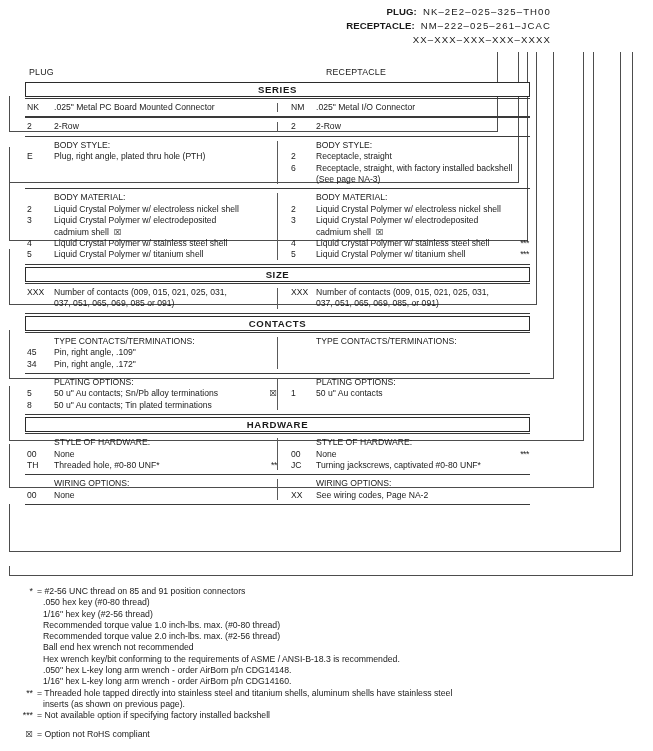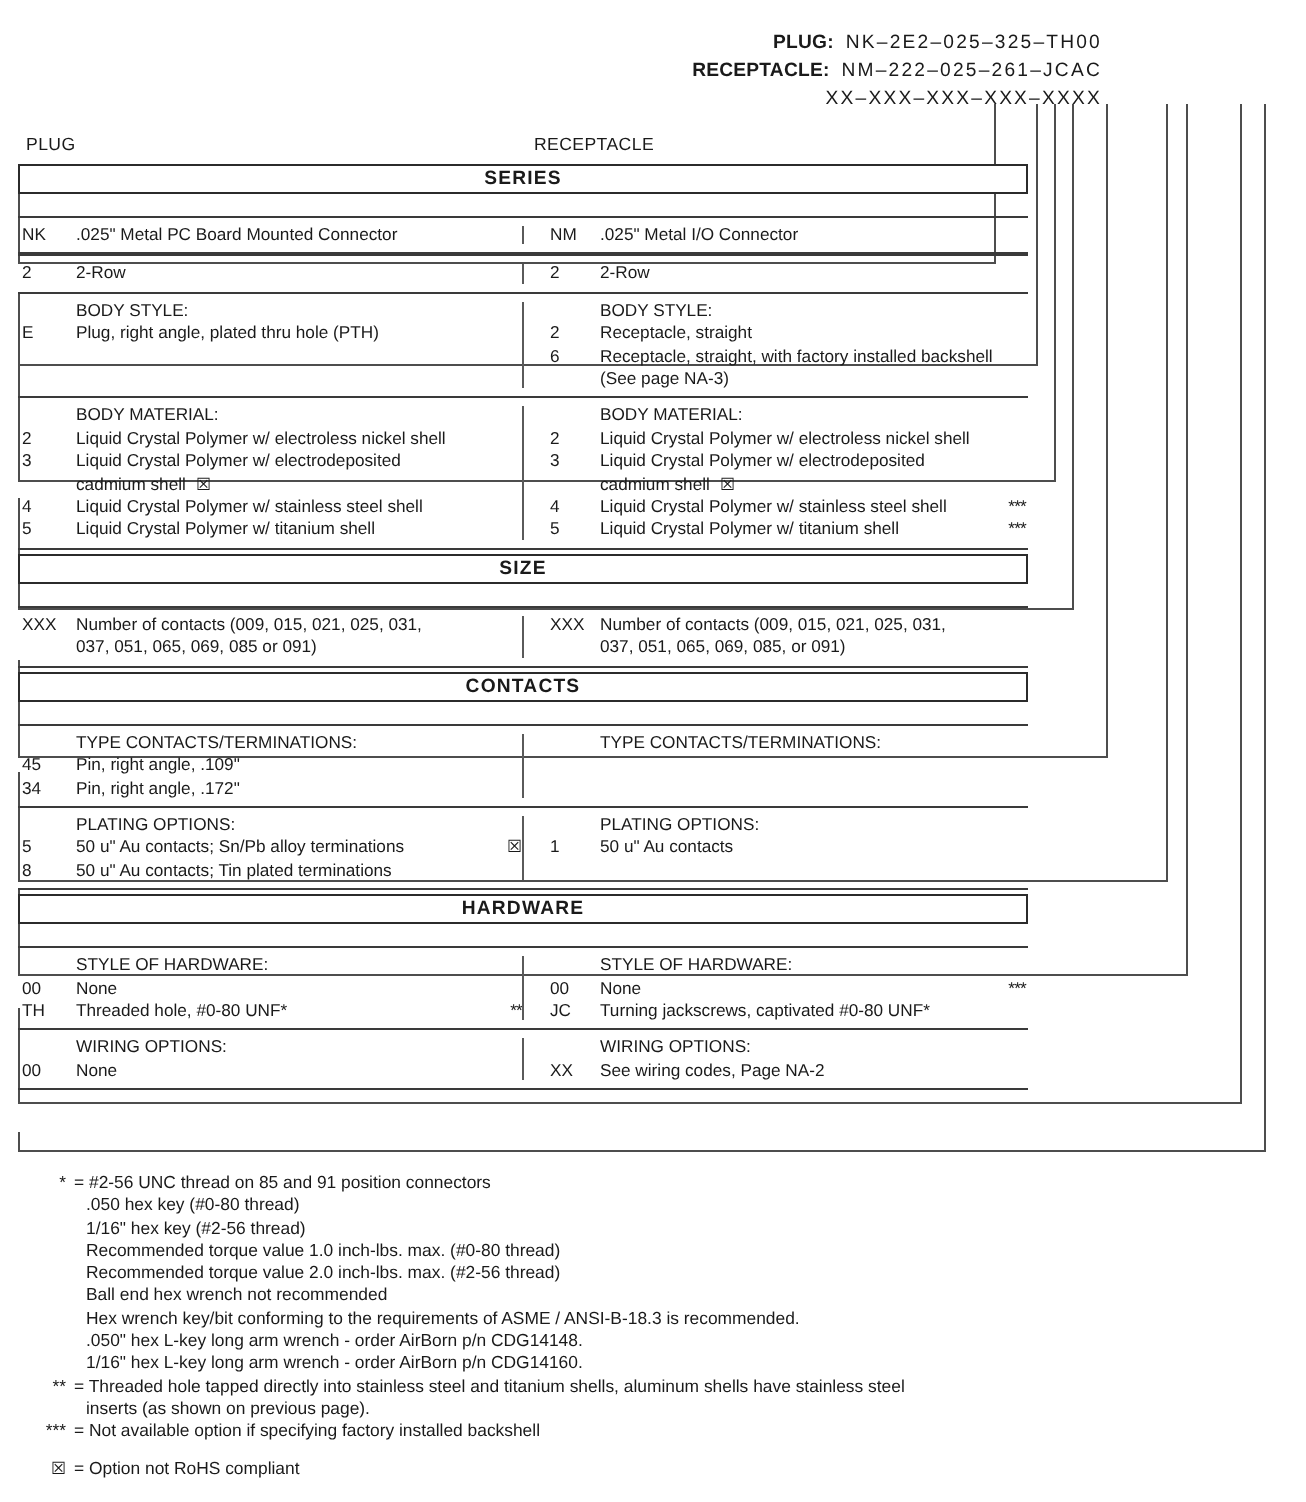--- a/index.html
+++ b/index.html
@@ -13,21 +13,21 @@
     position: relative;
     font-family: "Liberation Sans", sans-serif;
     font-size: 8.6px;
     color: #1a1a1a;
     overflow: hidden;
   }
 
   
   #pn-header {
     position: absolute;
-    top: 16px;
+    top: 6px;
     left: 0;
     width: 551px;
     height: 48px;
   }
   .pn-row {
     display: flex;
     align-items: baseline;
     height: 14px;
     white-space: pre;
   }
@@ -70,47 +70,47 @@
     position: absolute;
     border: 1px solid #4d4d4d;
     border-top: none;
     background: transparent;
     box-sizing: border-box;
   }
 
   
   #spec-table {
     position: absolute;
-    left: 9px;
+    left: 25px;
     top: 64px;
     width: 505px;
   }
 
   .colhdr-row {
     display: flex;
     height: 16px;
     align-items: center;
   }
   .colhdr {
     font-size: 8.8px;
     letter-spacing: 0.2px;
   }
   .colhdr.plug { width: 250px; padding-left: 4px; }
-  .colhdr.recep { padding-left: 4px; }
+  .colhdr.recep { padding-left: 4px; margin-left: 43px; }
 
   .section-bar {
     border: 1.6px solid #2b2b2b;
     height: 15px;
     line-height: 13px;
     text-align: center;
     font-weight: bold;
     font-size: 9.6px;
     letter-spacing: 0.6px;
     margin-top: 2px;
-    margin-bottom: 11px;
+    margin-bottom: 1px;
     background: #fff;
     box-sizing: border-box;
   }
 
   .opt-block {
     display: flex;
     position: relative;
     padding: 3px 0 3px 0;
   }
   .opt-block.rule-top { border-top: 1.5px solid #3a3a3a; }

